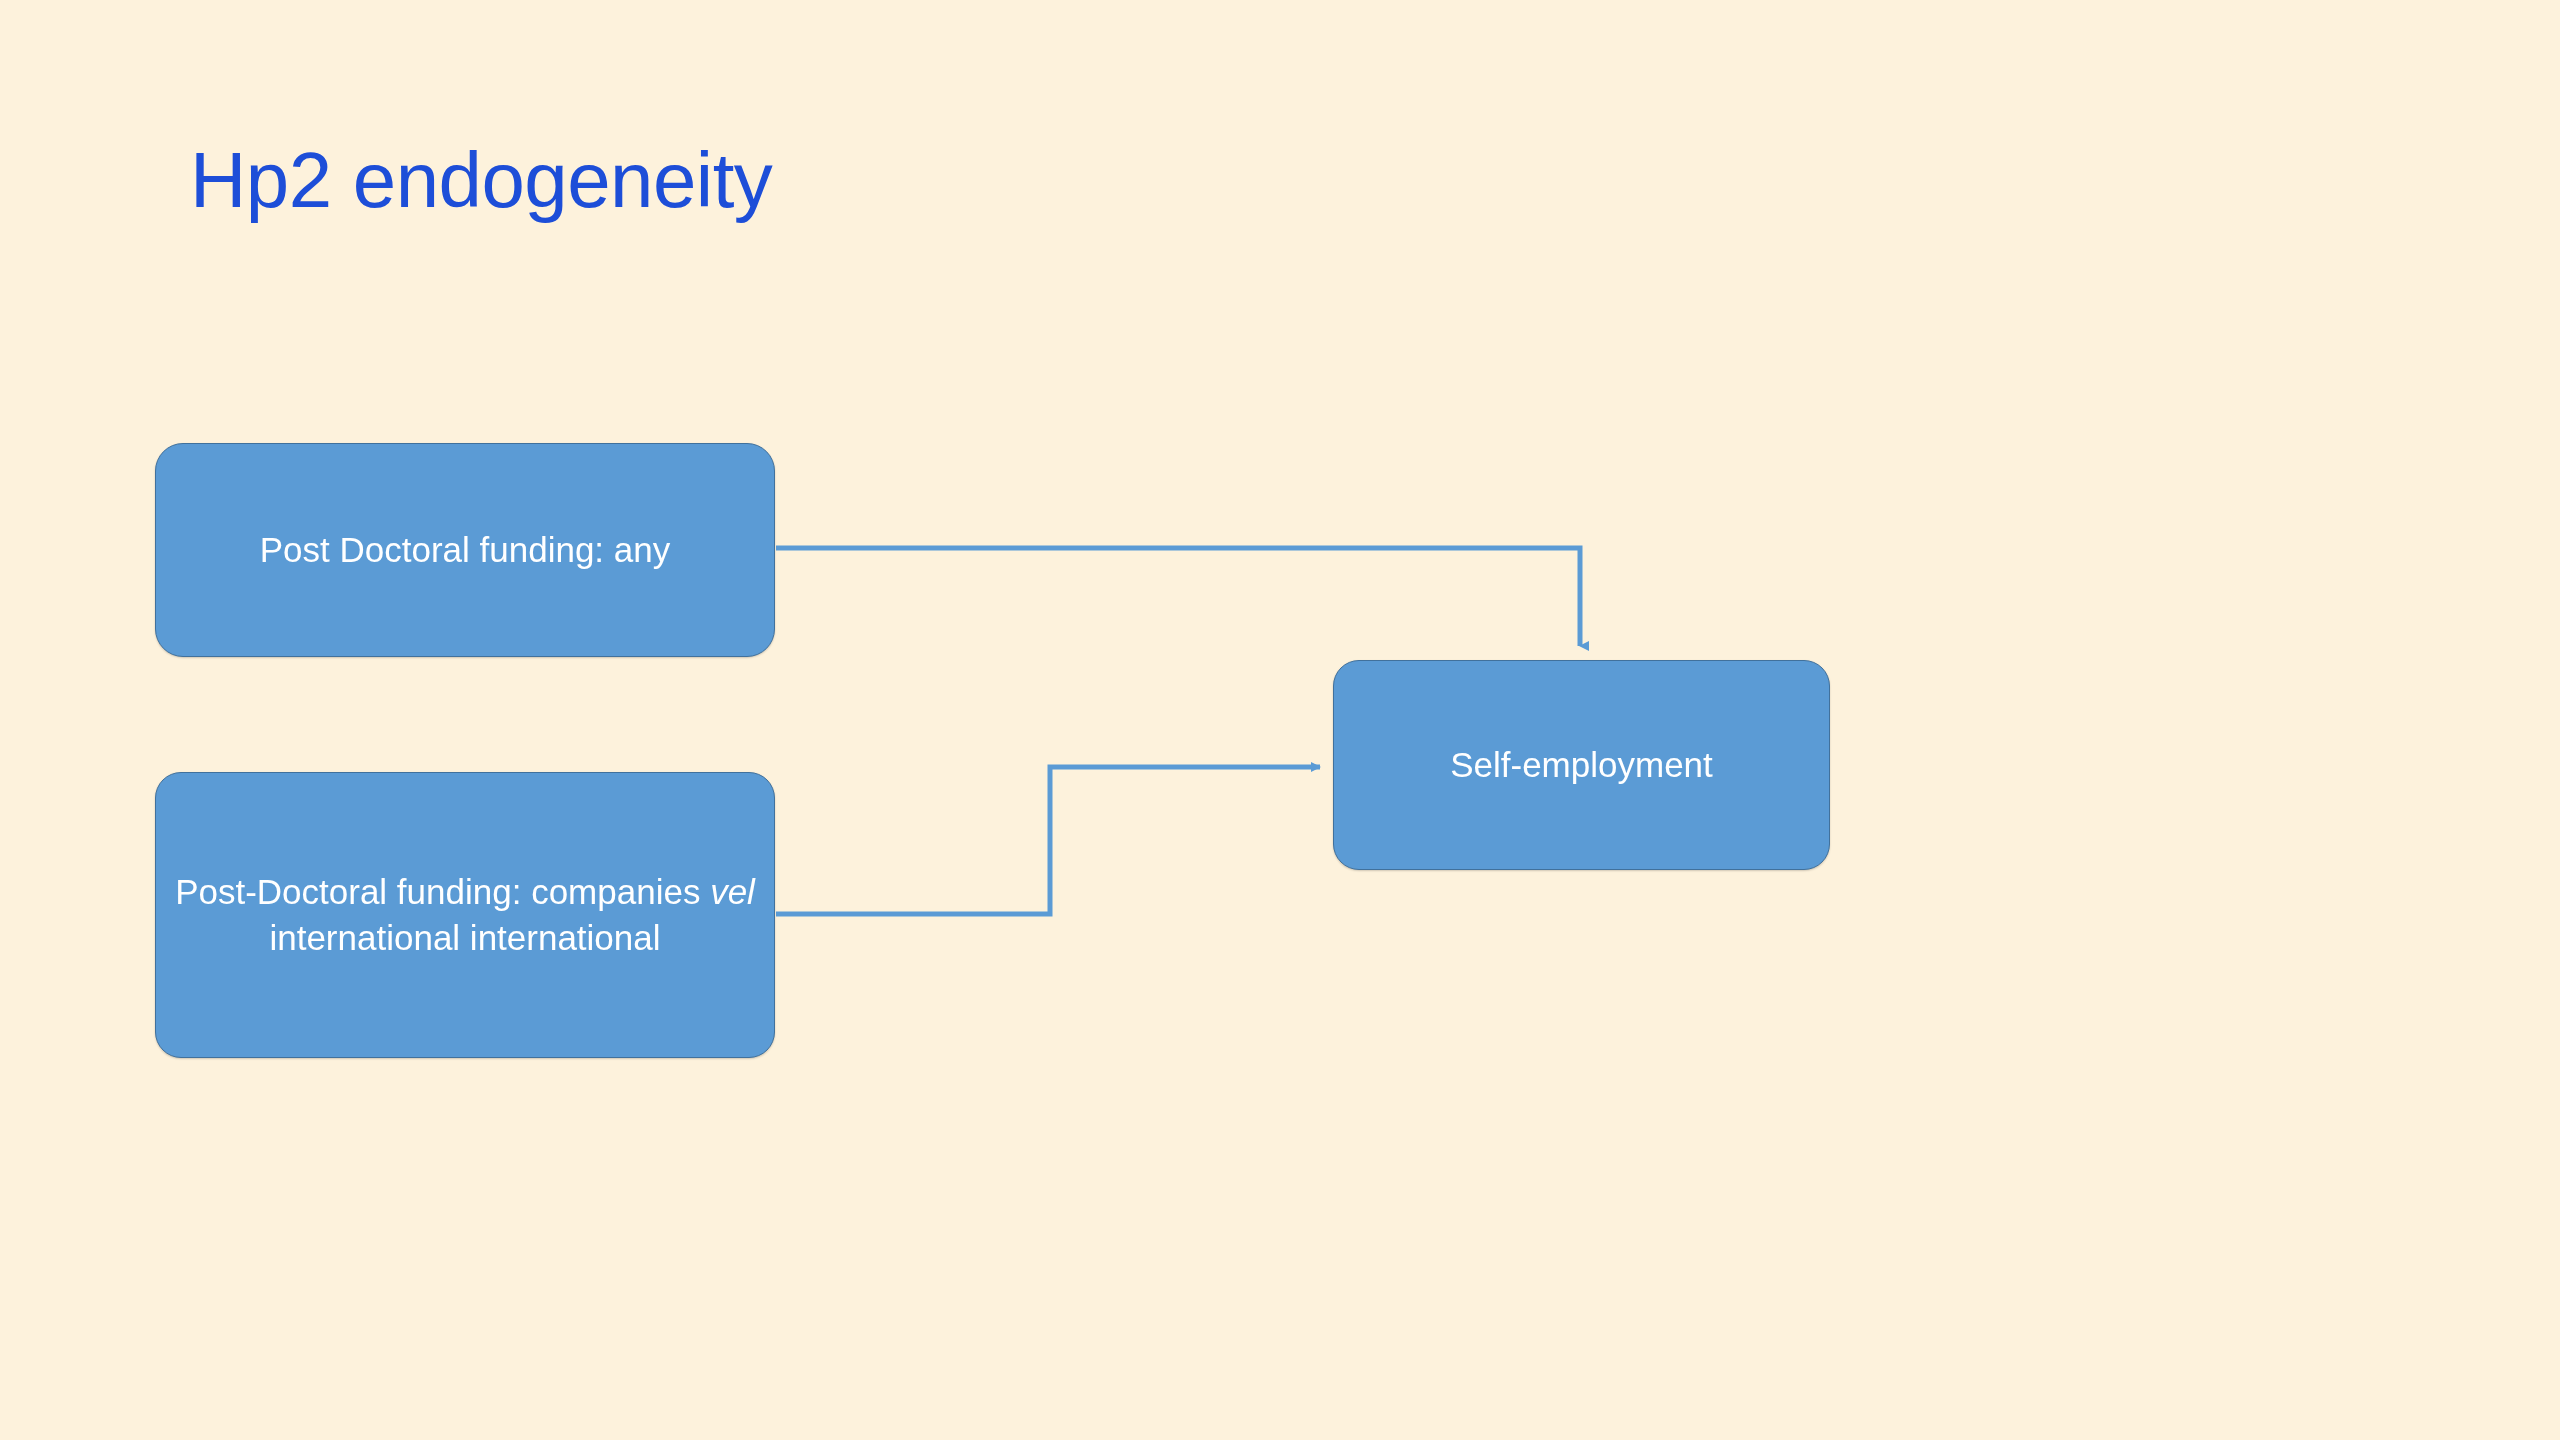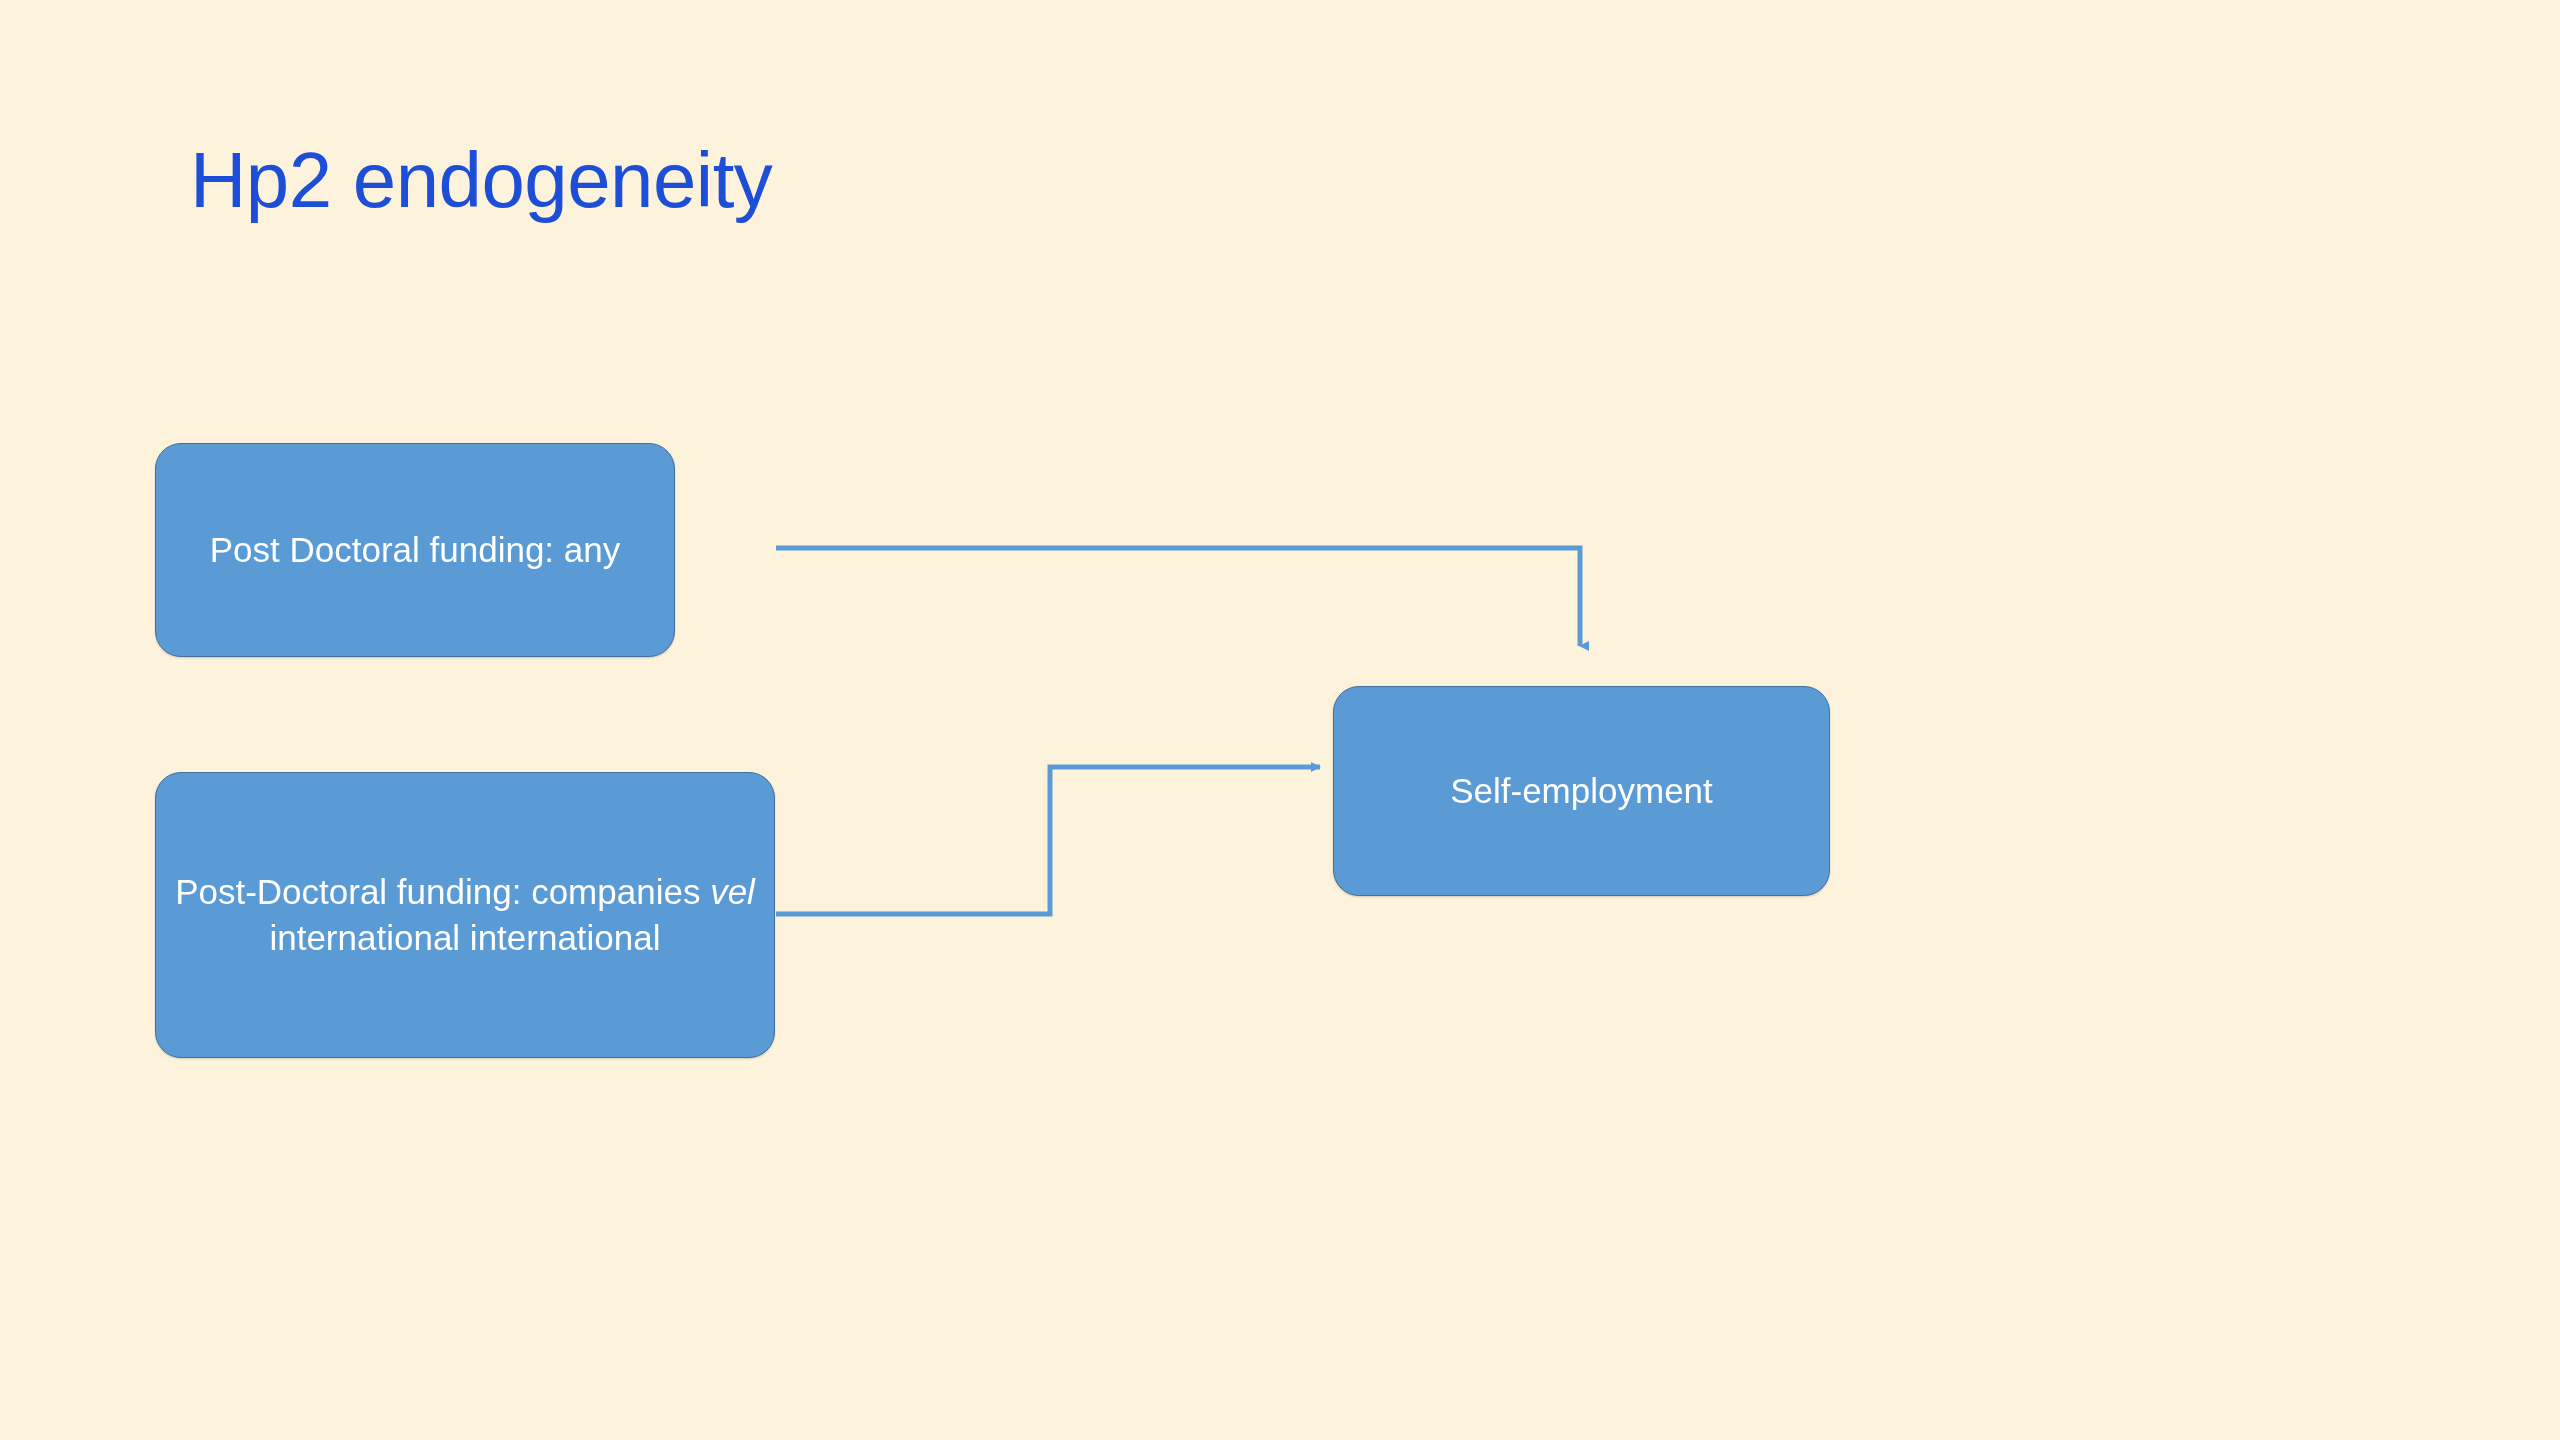--- a/index.html
+++ b/index.html
@@ -109,25 +109,25 @@
       <marker id="arrow-right" markerWidth="14" markerHeight="14" refX="9" refY="5" orient="auto" markerUnits="userSpaceOnUse">
         <path d="M 0 0 L 10 5 L 0 10 z" fill="#5B9BD5"></path>
       </marker>
     </defs>
 
     <path id="edge-1-path" fill="none" stroke="#5B9BD5" stroke-width="5" stroke-linejoin="miter" stroke-linecap="butt" marker-end="url(#arrow-down)" d="M 776 548 L 1580 548 L 1580 646"></path>
 
     <path id="edge-2-path" fill="none" stroke="#5B9BD5" stroke-width="5" stroke-linejoin="miter" stroke-linecap="butt" marker-end="url(#arrow-right)" d="M 776 914 L 1050 914 L 1050 767 L 1320 767"></path>
   </svg>
 
-  <div class="flow-box" id="box-postdoc-any" style="left: 155px; top: 443px; width: 520px; height: 214px; background: rgb(91, 155, 213); border-color: rgb(65, 113, 156); color: rgb(255, 255, 255);">
+  <div class="flow-box" id="box-postdoc-any" style="left: 155px; top: 443px; width: 620px; height: 214px; background: rgb(91, 155, 213); border-color: rgb(65, 113, 156); color: rgb(255, 255, 255); border-radius: 28px;">
     <span class="box-text">Post Doctoral funding: any</span>
   </div>
 
   <div class="flow-box" id="box-postdoc-companies" style="left: 155px; top: 772px; width: 620px; height: 286px; background: rgb(91, 155, 213); border-color: rgb(65, 113, 156); color: rgb(255, 255, 255);">
     <span class="box-text"><span>Post-Doctoral funding: companies </span><span class="em-word">vel</span><span> international international</span></span>
   </div>
 
-  <div class="flow-box" id="box-self-employment" style="left: 1333px; top: 686px; width: 497px; height: 210px; background: rgb(91, 155, 213); border-color: rgb(65, 113, 156); color: rgb(255, 255, 255);">
+  <div class="flow-box" id="box-self-employment" style="left: 1333px; top: 660px; width: 497px; height: 210px; background: rgb(91, 155, 213); border-color: rgb(65, 113, 156); color: rgb(255, 255, 255);">
     <span class="box-text">Self-employment</span>
   </div>
 
 </div>
 
 </body></html>

